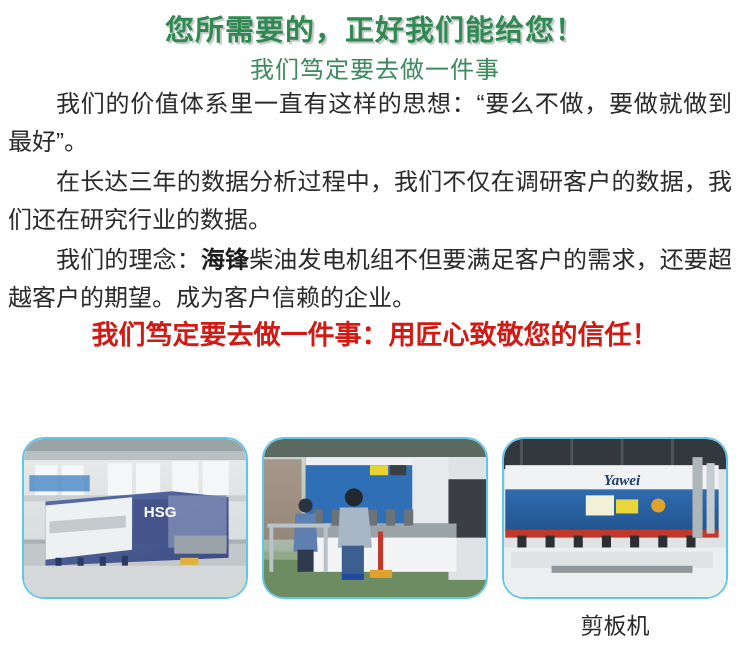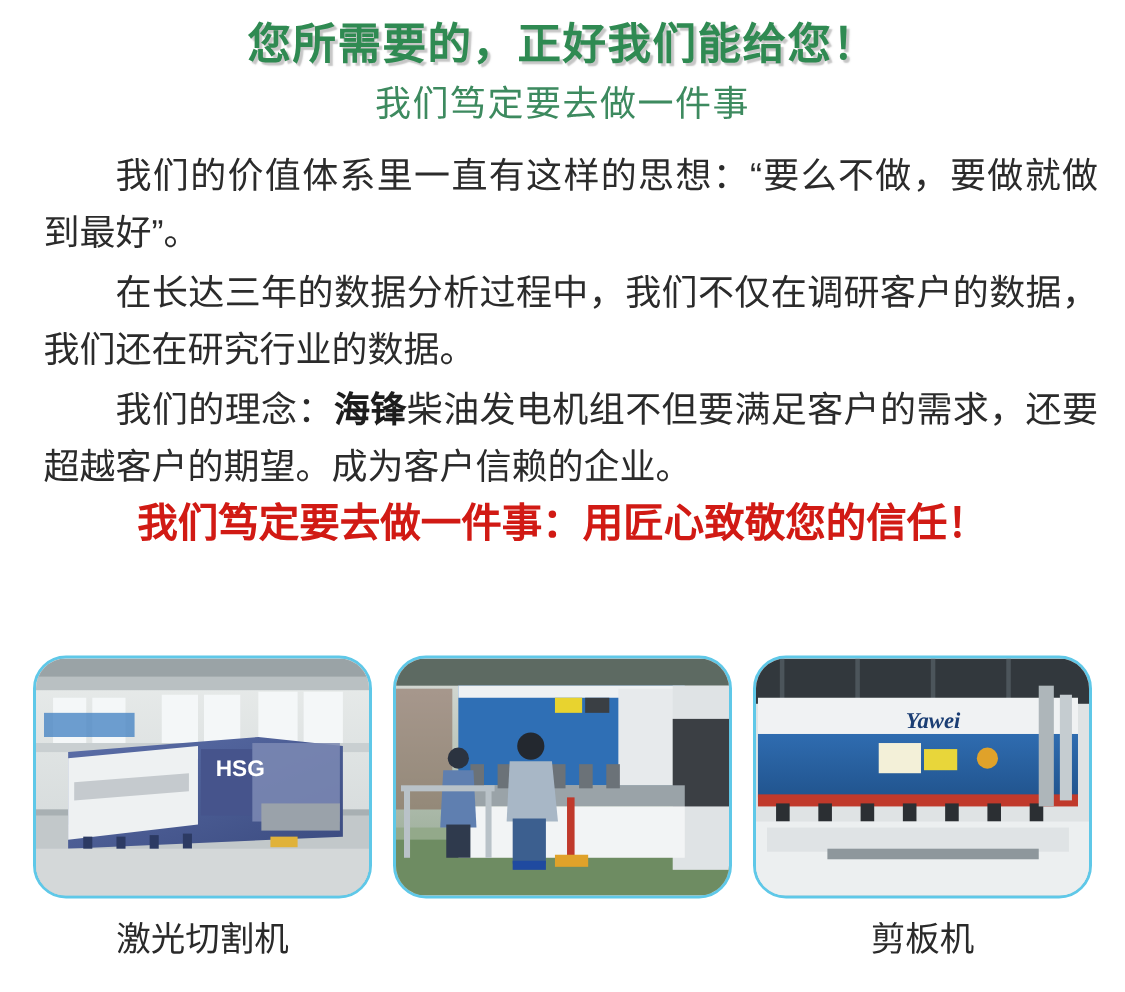--- a/index.html
+++ b/index.html
@@ -42,22 +42,21 @@
     font-size: 24px;
     font-weight: normal;
     color: #3d8a5f;
     letter-spacing: 1px;
     line-height: 1.2;
     white-space: nowrap;
   }
 
   
   .body-copy {
-    margin-top: 14px;
-    padding: 0 18px 0 29px;
+    padding: 0 18px 0 8px;
   }
   .para {
     font-size: 24px;
     color: #2b2b2b;
     line-height: 1.58;
     text-indent: 2em;
     margin: 0 0 2px 0;
     text-align: justify;
     text-justify: inter-ideograph;
   }
@@ -176,21 +175,20 @@
           <g fill="#2c3a63">
             <rect x="34" y="118" width="6" height="10"></rect>
             <rect x="56" y="118" width="6" height="10"></rect>
             <rect x="78" y="117" width="6" height="10"></rect>
             <rect x="100" y="116" width="6" height="10"></rect>
           </g>
           <rect x="158" y="118" width="18" height="7" fill="#e0b23a"></rect>
           <rect x="0" y="126" width="226" height="31" fill="#d4d8d9"></rect>
         </svg>
       </div>
-      <div class="card-caption">激光切割机</div>
     </div>
 
     <div class="card">
       <div class="photo-frame">
         <svg viewBox="0 0 226 157" preserveAspectRatio="xMidYMid slice" aria-hidden="true">
           <defs>
             <linearGradient id="c2bg" x1="0" y1="0" x2="0" y2="1">
               <stop offset="0" stop-color="#d9dcd9"></stop>
               <stop offset="1" stop-color="#8fa48c"></stop>
             </linearGradient>

